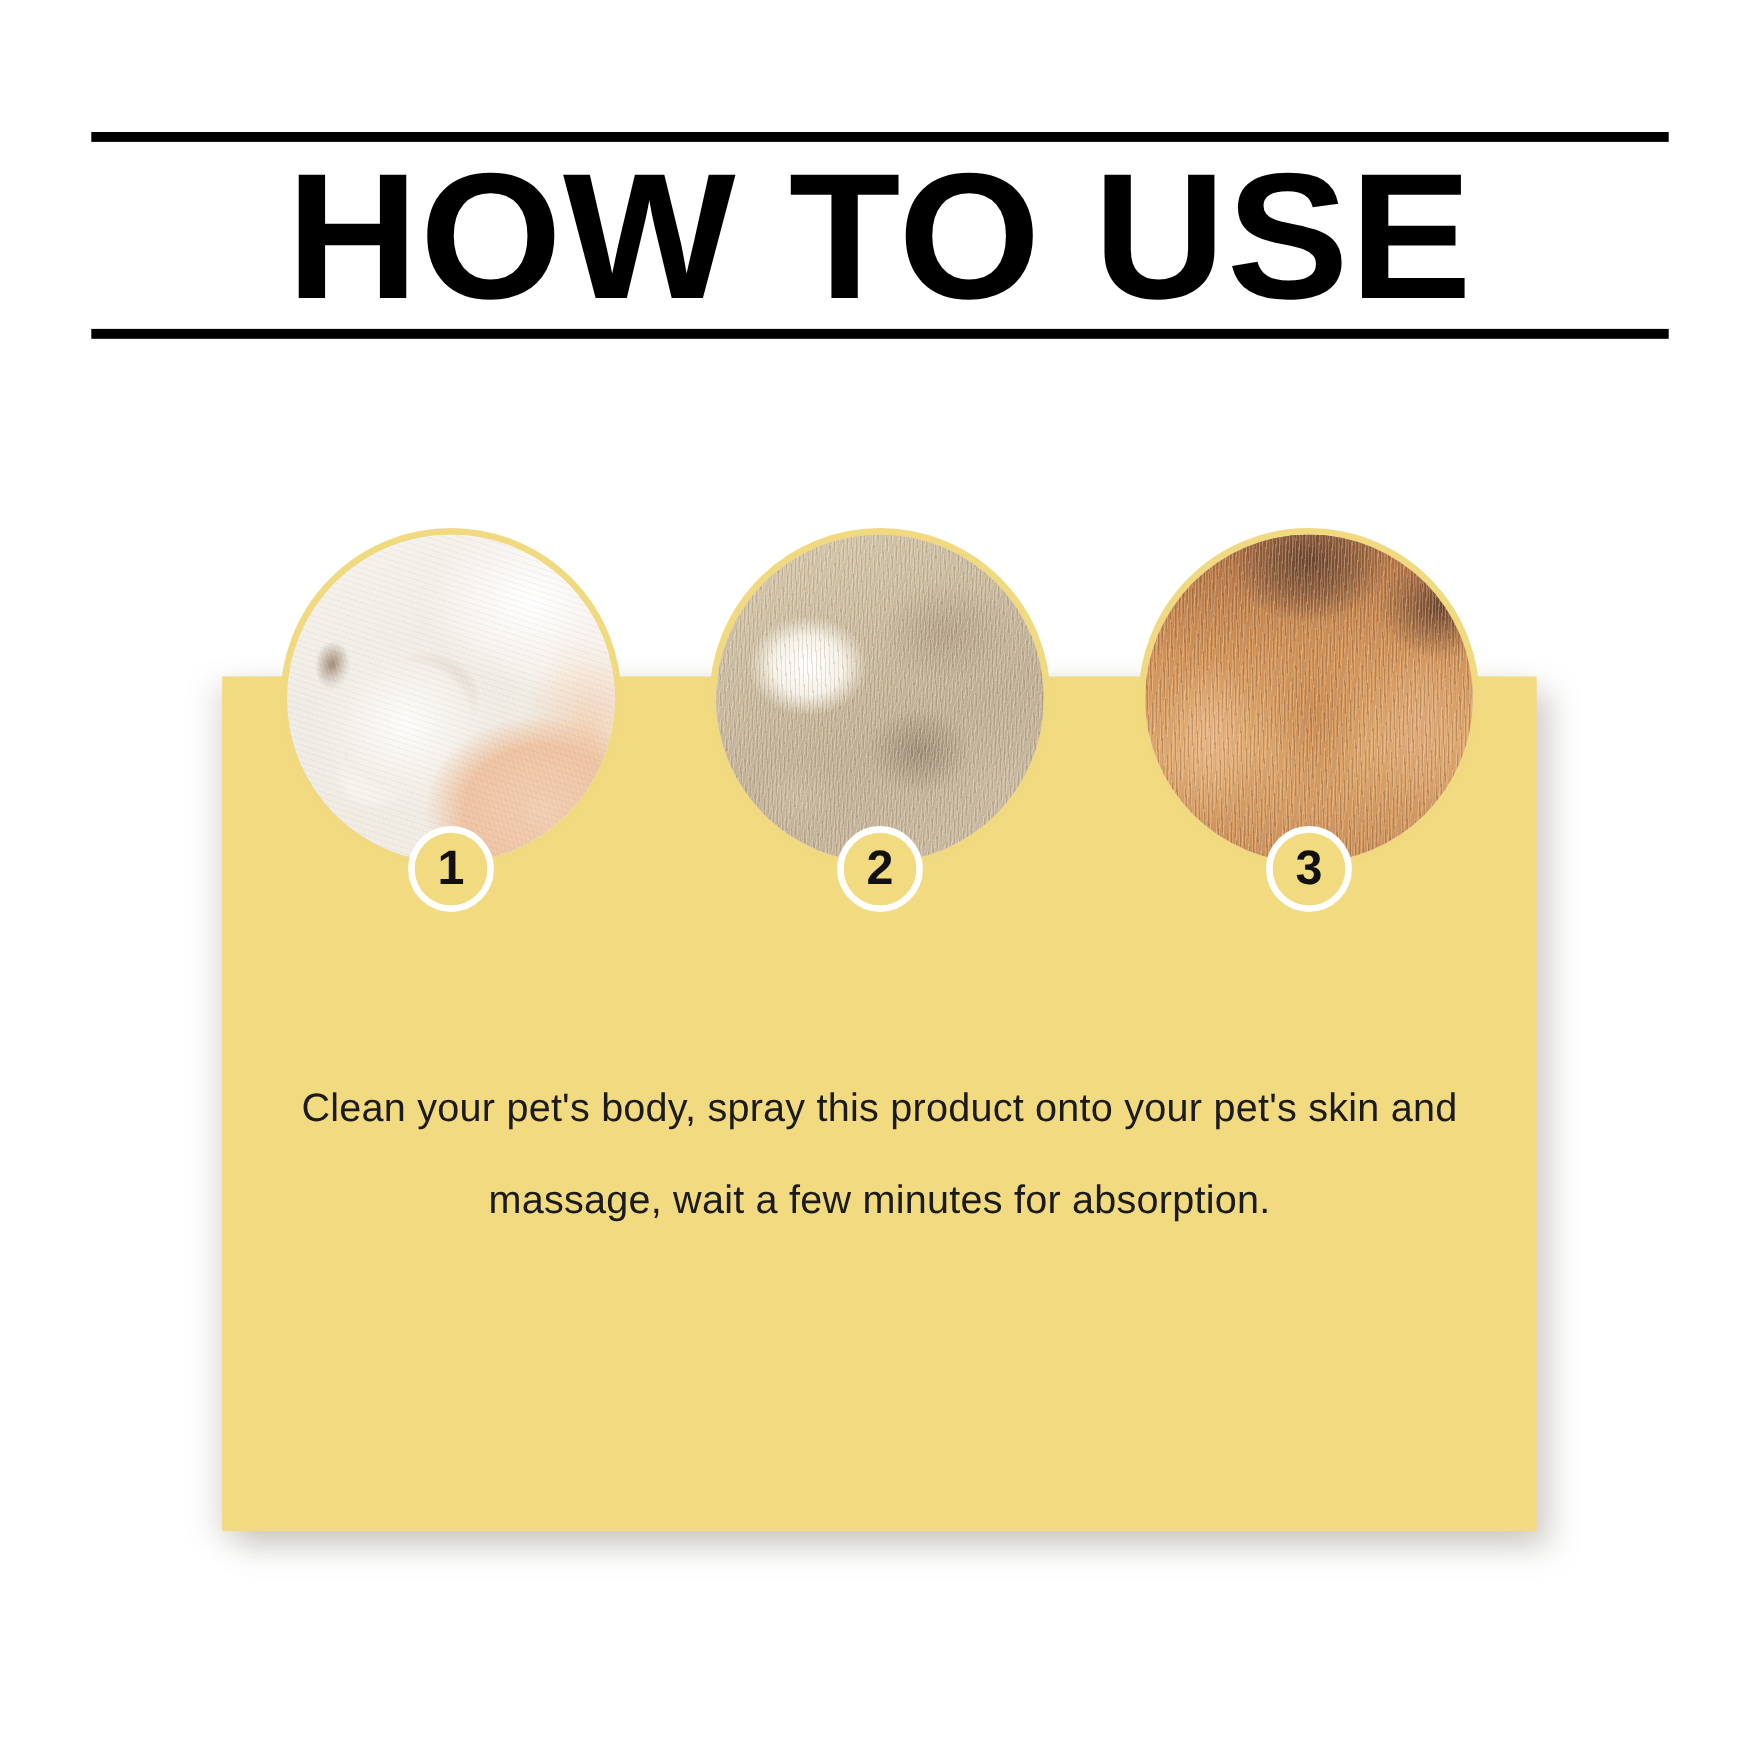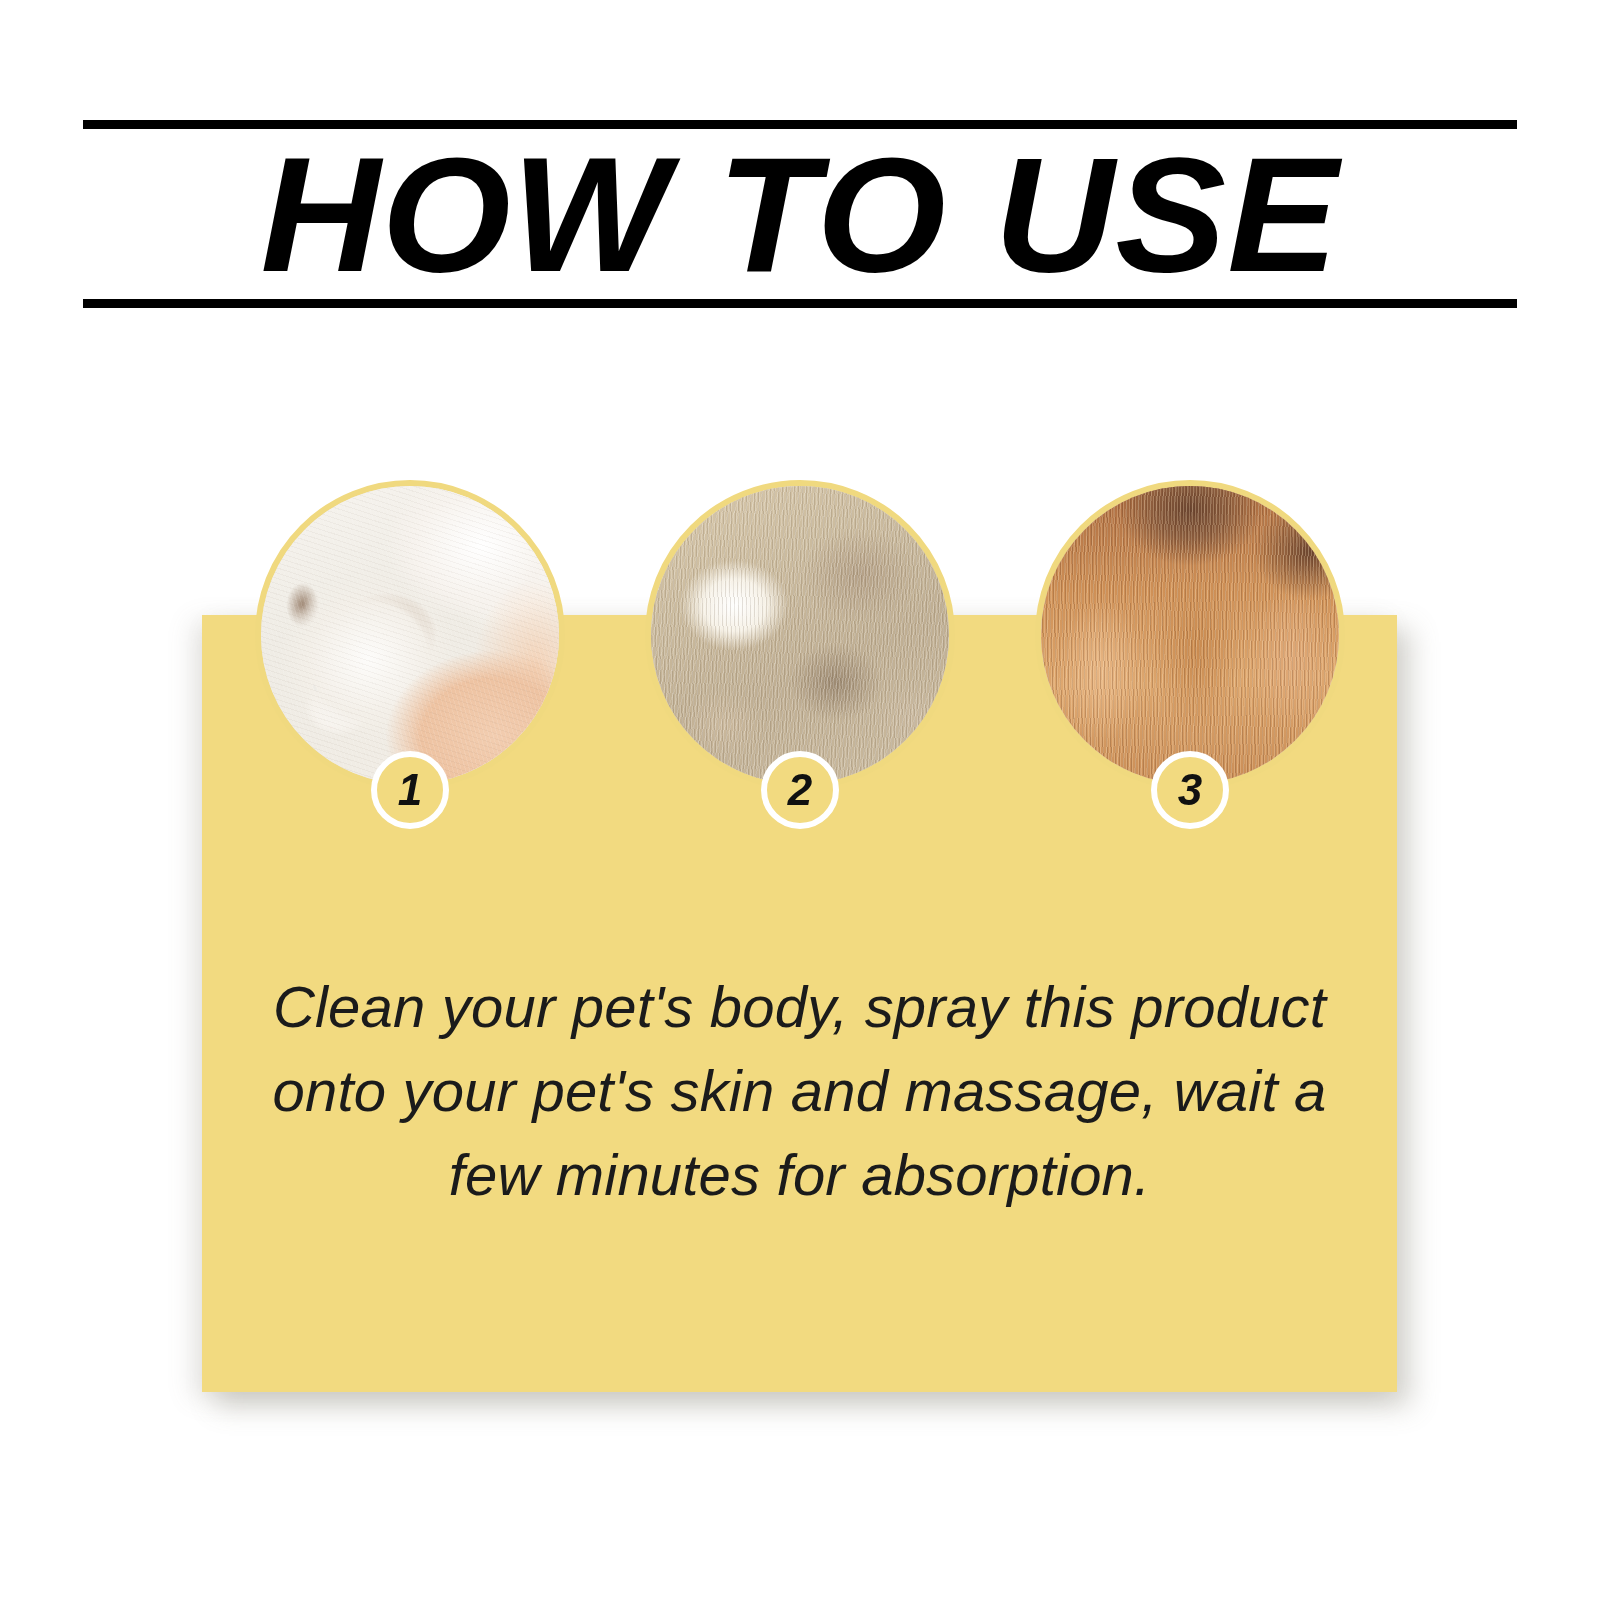--- a/index.html
+++ b/index.html
@@ -14,21 +14,20 @@
     overflow: hidden;
     position: relative;
   }
 
   #infographic {
     position: absolute;
     left: 0; top: 0;
     width: 1600px;
     height: 1600px;
     background: #ffffff;
-    font-style: italic;
   }
 
   
   .header-block {
     position: absolute;
     left: 83px;
     top: 120px;
     width: 1434px;
   }
   .rule {
@@ -203,21 +202,21 @@
 
   
   .card-body {
     position: absolute;
     left: 232px;
     top: 965px;
     width: 1135px;
     text-align: center;
     font-family: "Liberation Sans Narrow", "Liberation Sans", sans-serif;
     font-weight: 400;
-    font-size: 58px;
+    font-size: 36px;
     line-height: 84px;
     color: #1b1b1b;
     letter-spacing: 0.2px;
   }
 </style>
 </head>
 <body>
 
 <div id="infographic">
 

